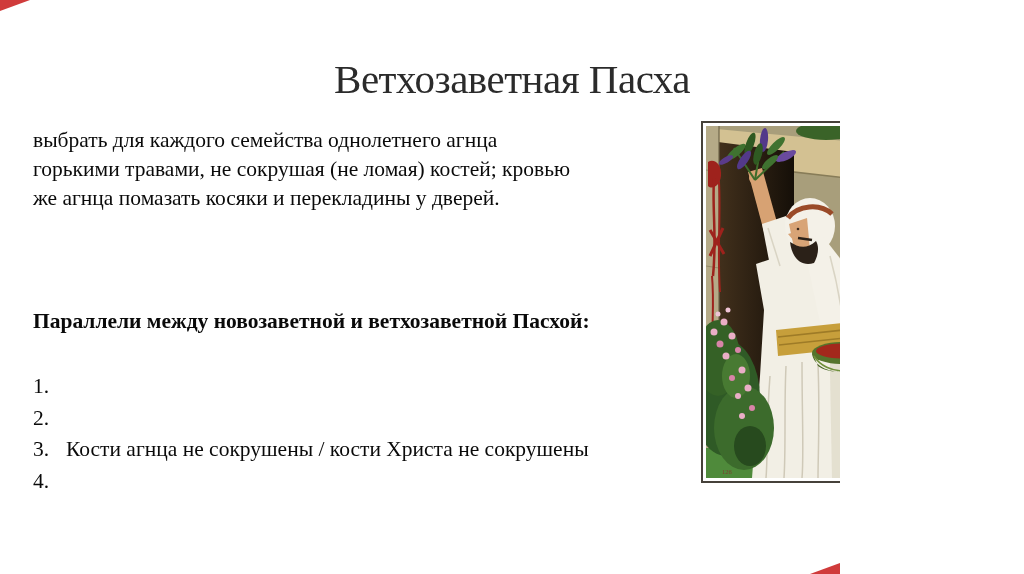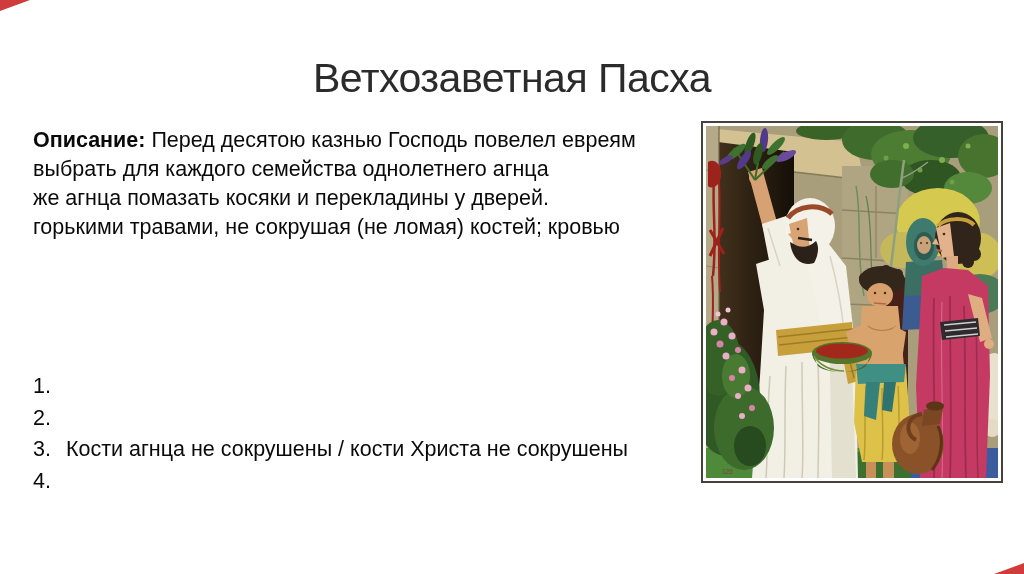--- a/index.html
+++ b/index.html
@@ -1,21 +1,21 @@
 <!DOCTYPE html>
 <html><head>
 <meta charset="utf-8">
 <style>
   html,body{margin:0;padding:0;background:#ffffff;}
   #slide{
     position:relative;
-    width:1024px;height:574px;
+    width:840px;height:574px;
     background:#ffffff;
     overflow:hidden;
-    font-family:Liberation Sans, sans-serif;
+    font-family:Liberation Serif, serif;
     color:#0a0a0a;
   }
   
   .corner-tl{
     position:absolute;left:0;top:0;width:0;height:0;
     border-top:11px solid #d03b3b;border-right:30px solid transparent;
   }
   .corner-br{
     position:absolute;right:0;bottom:0;width:0;height:0;
     border-bottom:11px solid #d03b3b;border-left:30px solid transparent;
@@ -59,26 +59,26 @@
 <body>
 
 <div id="slide">
 
   <div class="corner-tl"></div>
   <div class="corner-br"></div>
 
   <div class="title">Ветхозаветная Пасха</div>
 
   <div class="desc">
-    <div class="line"><span class="b">Описание:</span><span> Перед десятою казнью Господь повелел евреям</span></div>
     <div class="line">выбрать для каждого семейства однолетнего агнца</div>
+    <div class="line">горькими травами, не сокрушая (не ломая) костей; кровью</div>
     <div class="line">же агнца помазать косяки и перекладины у дверей.</div>
-    <div class="line">горькими травами, не сокрушая (не ломая) костей; кровью</div>
   </div>
 
+  <div class="parallels">Параллели между новозаветной и ветхозаветной Пасхой:</div>
 
   <div class="list">
     <div class="row">
         <span class="num">1.</span>
       </div>
     <div class="row">
         <span class="num">2.</span>
       </div>
     <div class="row">
         <span class="num">3.</span>

